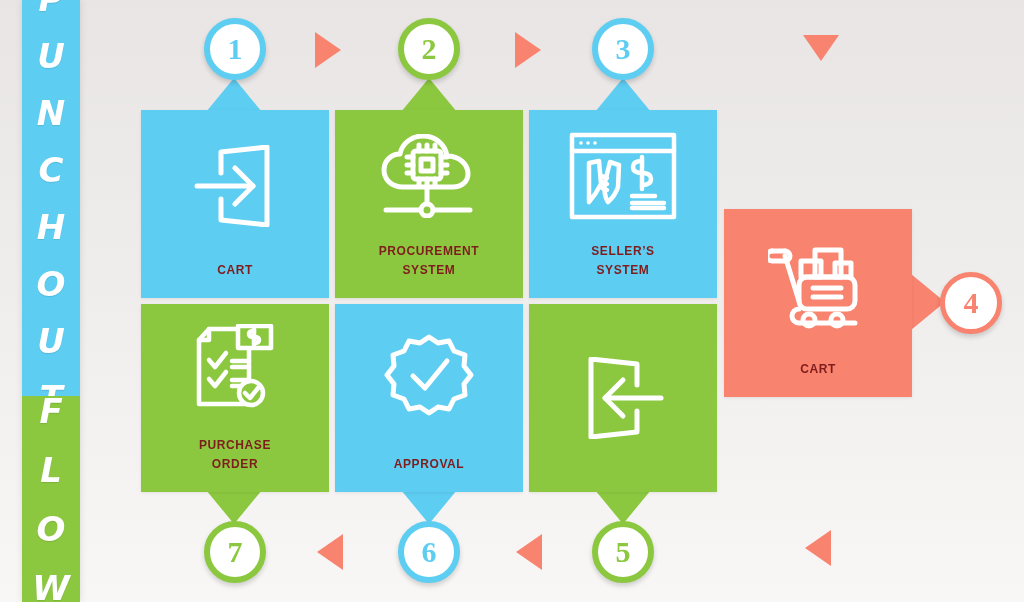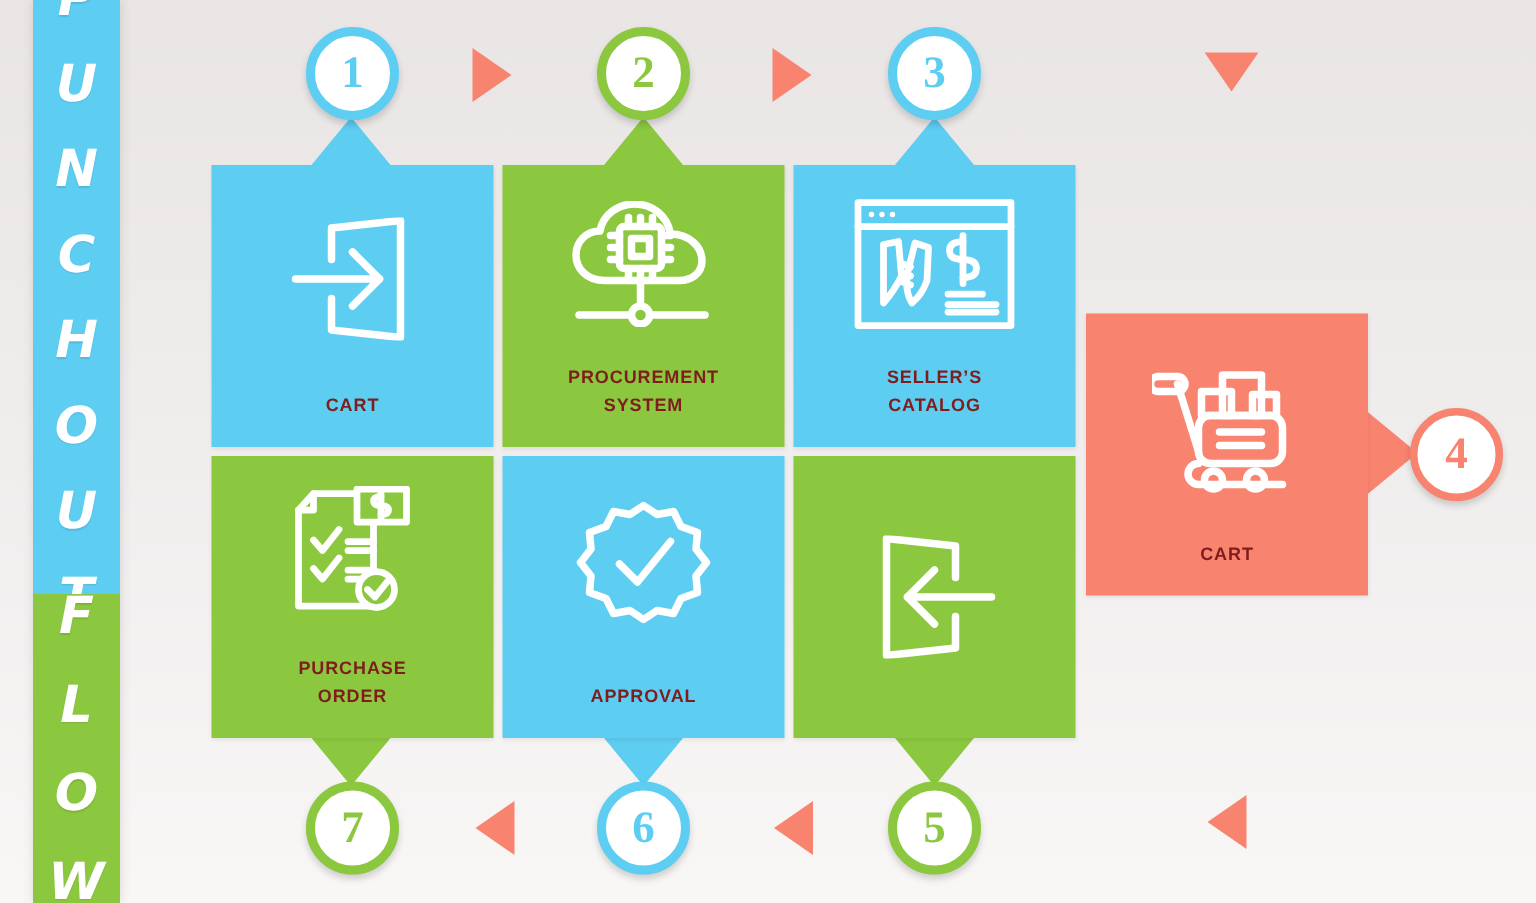--- a/index.html
+++ b/index.html
@@ -228,21 +228,21 @@
         <path d="M41,30 L50,33 L49,55 Q46,64 39,70 Q34,62 36,50 Z"></path>
         <path d="M33,44 L38,46 M33,50 L38,52 M33,56 L38,58"></path>
         <path d="M73,29 Q64,29 64,35 Q64,41 73,41 Q82,41 82,47 Q82,53 73,53"></path>
         <line x1="73" y1="25" x2="73" y2="57"></line>
         <line x1="63" y1="64" x2="86" y2="64"></line>
         <line x1="63" y1="71" x2="95" y2="71"></line>
         <line x1="63" y1="76" x2="95" y2="76"></line>
       </svg>
     </div>
     <div class="tile-label">SELLER’S
-CATALOG</div>
+SYSTEM</div>
   </div>
 
   <div class="tile green" style="left:141px; top:304px; width:188px; height:188px;">
     <div class="icon-wrap">
       <svg width="96" height="92" viewBox="0 0 96 92" fill="none" stroke="#ffffff" stroke-width="4.5" stroke-linecap="round" stroke-linejoin="round">
         <path d="M22,5 L62,5 L62,80 L12,80 L12,16 Z"></path>
         <path d="M22,5 L22,16 L12,16"></path>
         <rect x="51" y="2" width="33" height="22" fill="#8bc83f"></rect>
         <path d="M67,7 Q62,7 62,10 Q62,13 67,13 Q72,13 72,16 Q72,19 67,19"></path>
         <line x1="67" y1="5" x2="67" y2="21"></line>

